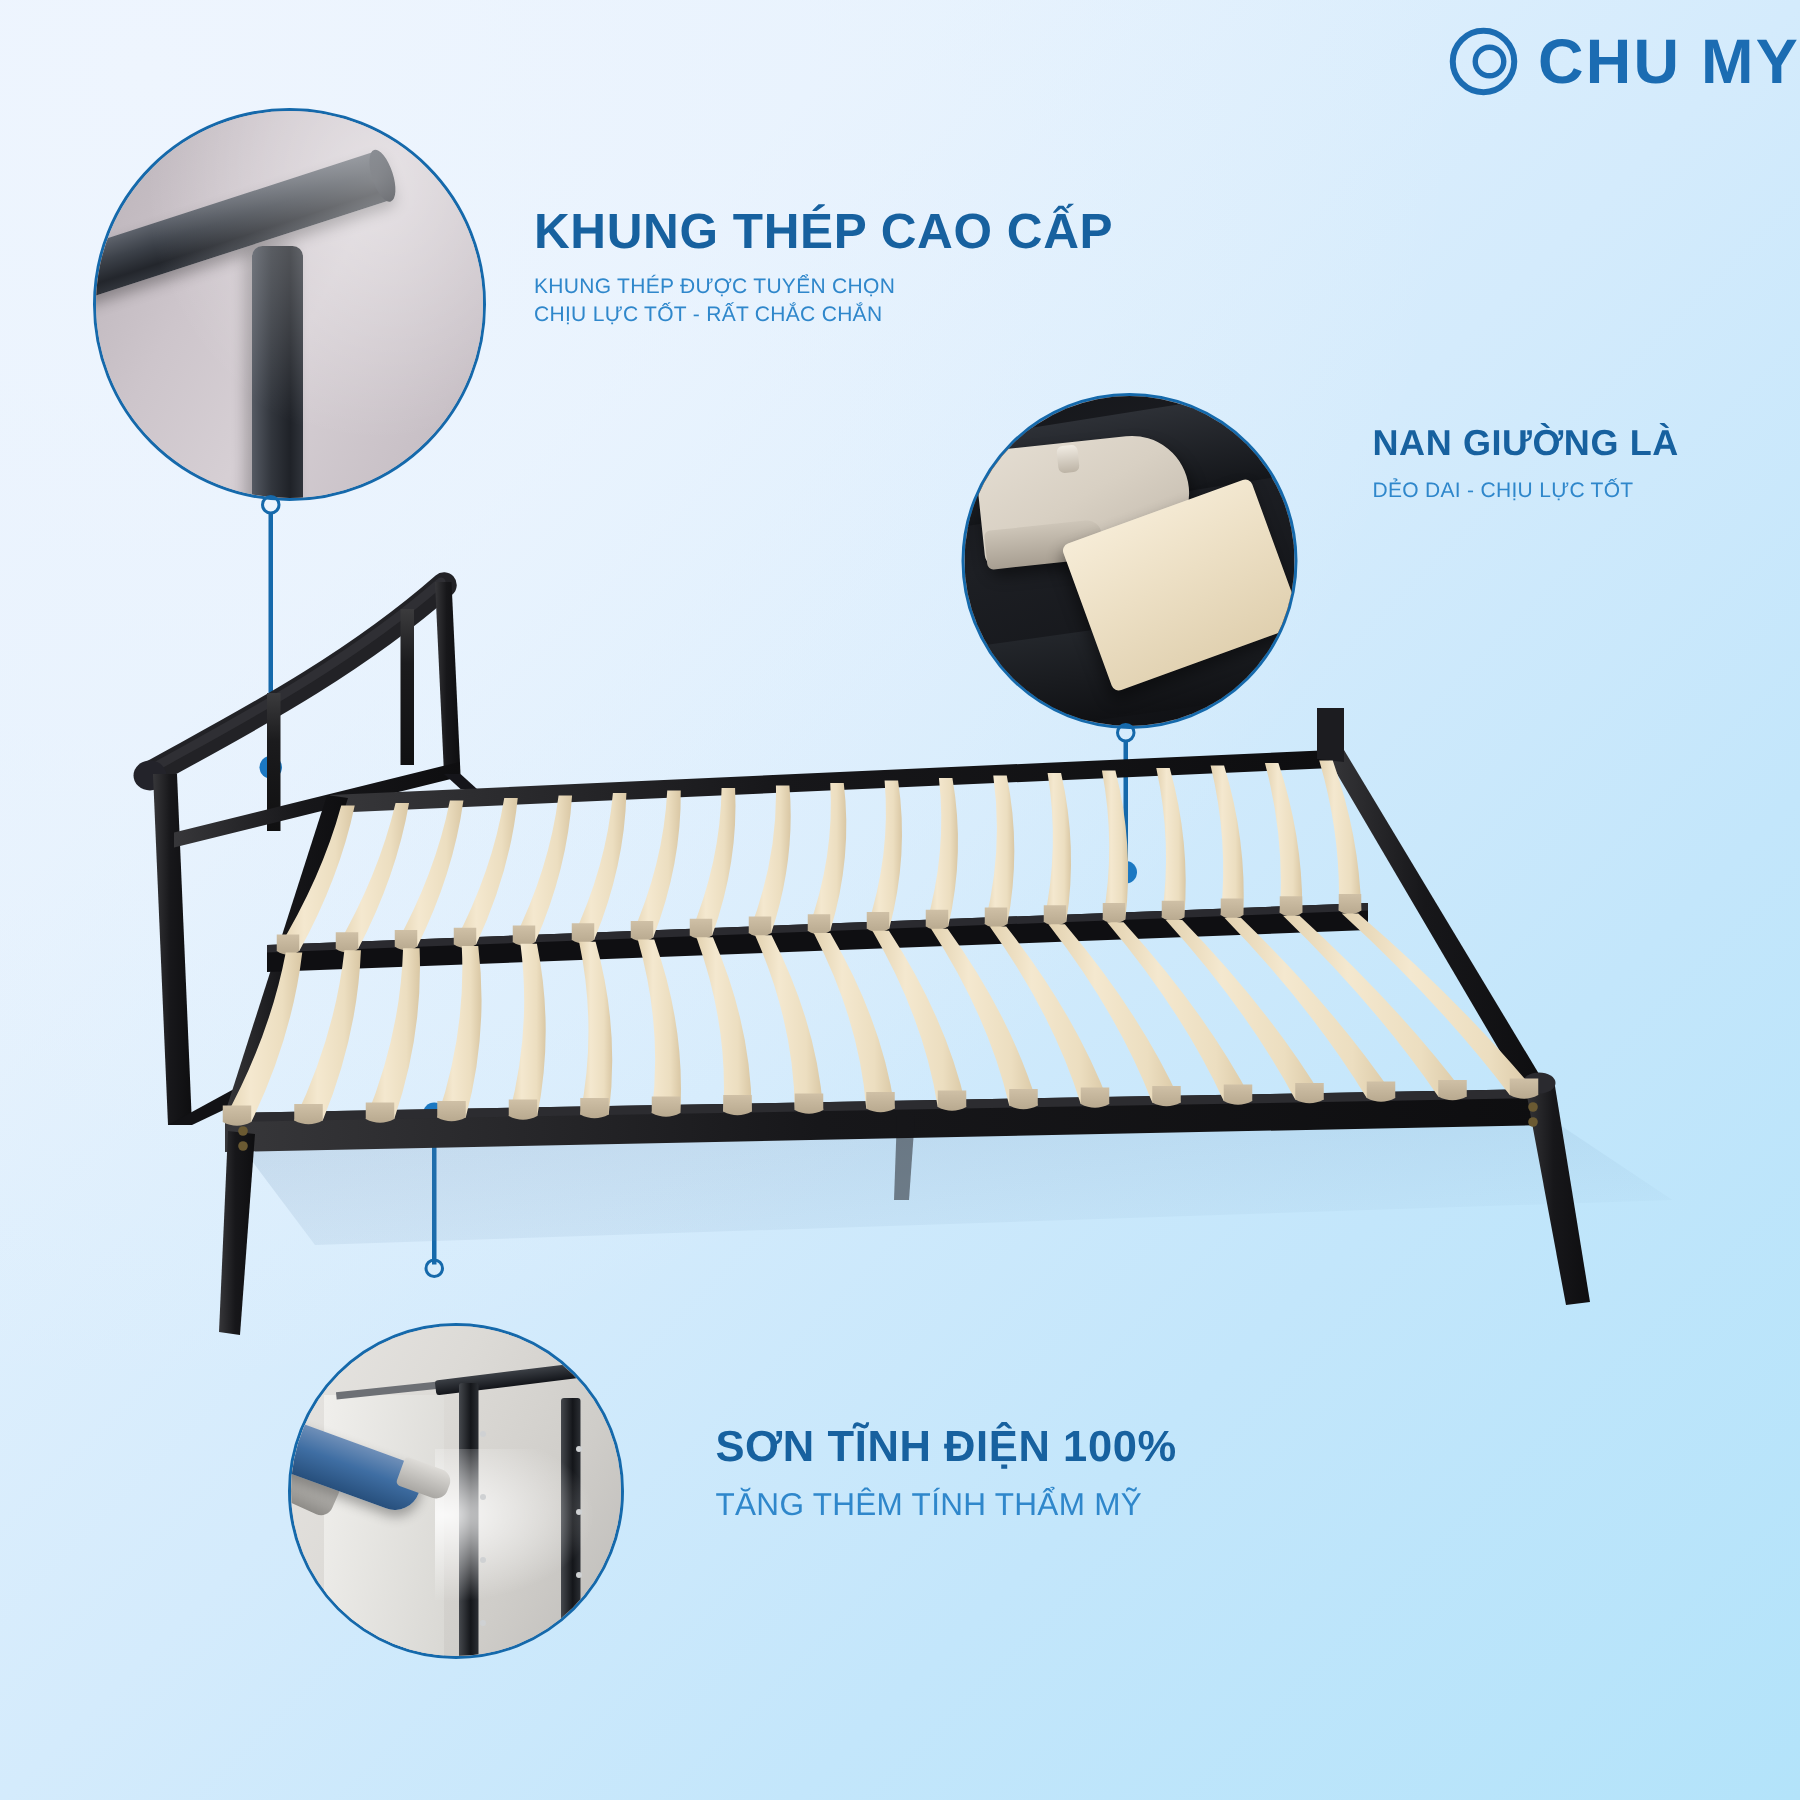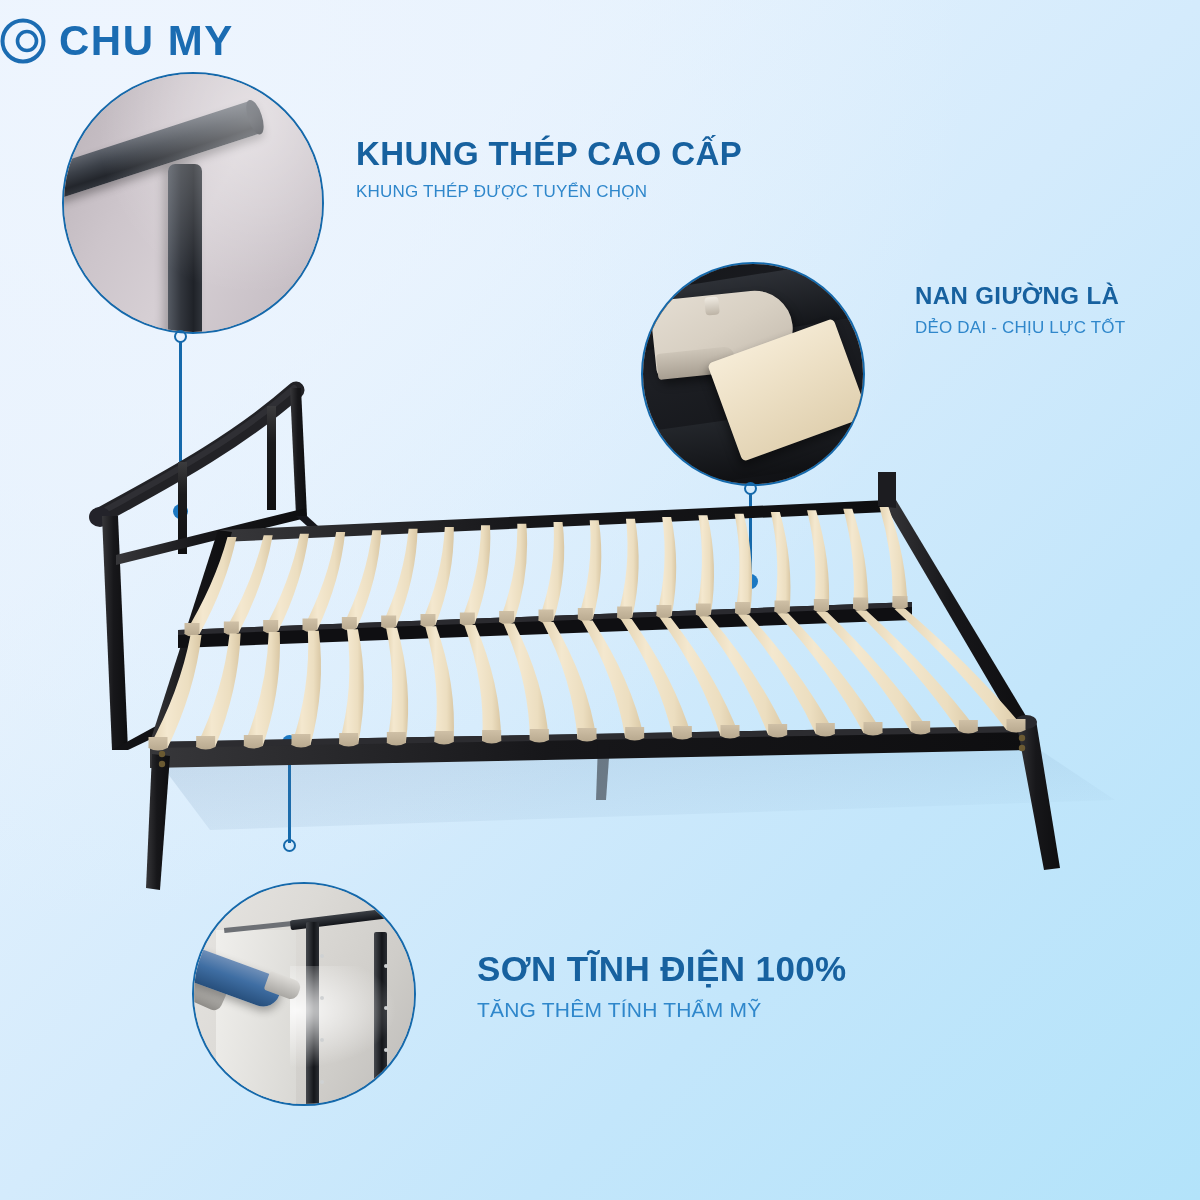--- a/index.html
+++ b/index.html
@@ -14,21 +14,21 @@
     width:1200px; height:1200px;
     background:
       radial-gradient(circle at 8% 4%, #eef5fe 0%, rgba(238,245,254,0) 55%),
       linear-gradient(135deg, #e9f2fd 0%, #e4f1fd 25%, #d4ebfc 50%, #c3e6fb 72%, #b3e3fa 100%);
     overflow:hidden;
   }
 
   
   #logo {
     position:absolute; left:0; top:18px; width:1200px;
-    display:flex; align-items:center; justify-content:flex-start; gap:13px;
+    display:flex; align-items:center; justify-content:flex-end; gap:13px;
   }
   #logo .mark { width:46px; height:46px; position:relative; flex:0 0 auto; }
   #logo .brand {
     font-size:42px; font-weight:bold; letter-spacing:1.5px;
     color:#1b6cb2; line-height:1;
   }
 
   
   .inset {
     position:absolute;
@@ -194,28 +194,28 @@
 
   
   .block { position:absolute;margin-left:31px; }
   .block h3 {
     margin:0 0 9px 0;
     font-size:33px; font-weight:bold; letter-spacing:.4px;
     color:#17619f; line-height:1.06;
     text-transform:uppercase;
   }
   .block .sub {
-    font-size:17px; color:#2f87cb; line-height:1.34; letter-spacing:.2px;
+    font-size:14px; color:#2f87cb; line-height:1.34; letter-spacing:.2px;
     text-transform:uppercase;
   }
   #txt-frame { left:325px; top:137px; width:420px; }
   #txt-slat  { left:884px; top:283px; width:300px; }
   #txt-slat h3 { font-size:24px; }
   #txt-paint { left:446px; top:950px; width:620px; }
-  #txt-paint h3 { font-size:35px; }
+  #txt-paint h3 { font-size:29px; }
   #txt-paint .sub { font-size:21px; }
 
   
   #bed { position:absolute; left:0; top:330px; width:1200px; height:600px; }
   #bed svg { display:block; }
 </style>
 </head>
 <body>
 
 <div id="stage">
@@ -241,20 +241,21 @@
 
   <div class="leader" id="leader-1">
     <div class="ring"></div>
     <div class="stem"></div>
     <div class="dot"></div>
   </div>
 
   <div class="block" id="txt-frame">
     <h3>KHUNG THÉP CAO CẤP</h3>
     <div class="sub">KHUNG THÉP ĐƯỢC TUYỂN CHỌN</div>
+    <div class="sub">CHỊU LỰC TỐT - RẤT CHẮC CHẮN</div>
   </div>
 
   <div class="inset" id="inset-slat">
     <div class="ph">
       <div class="dark-band"></div>
       <div class="dark-band2"></div>
       <div class="holder"></div>
       <div class="holder-lip"></div>
       <div class="peg"></div>
       <div class="wood"></div>

